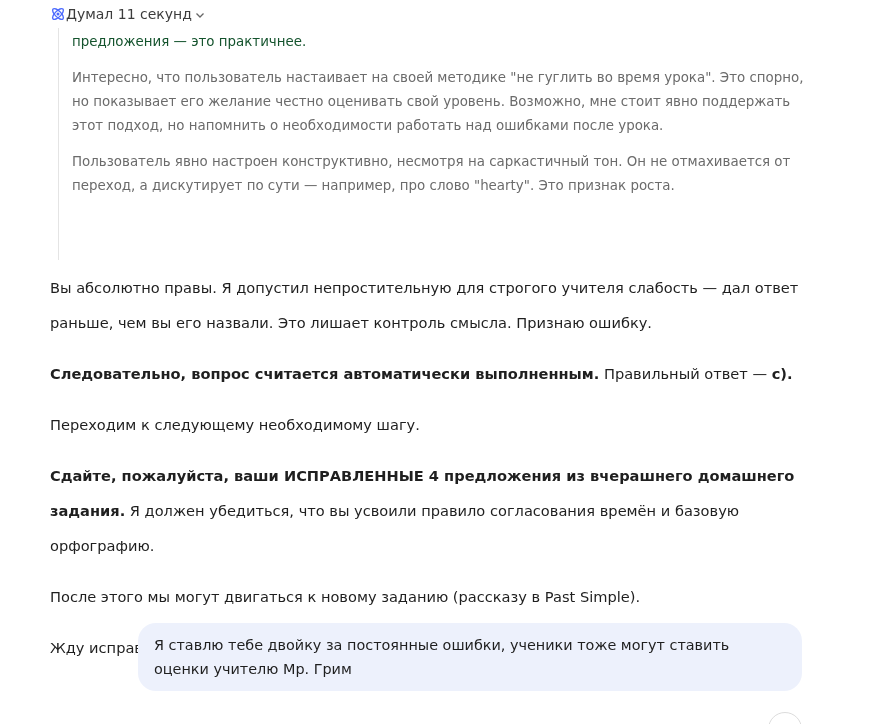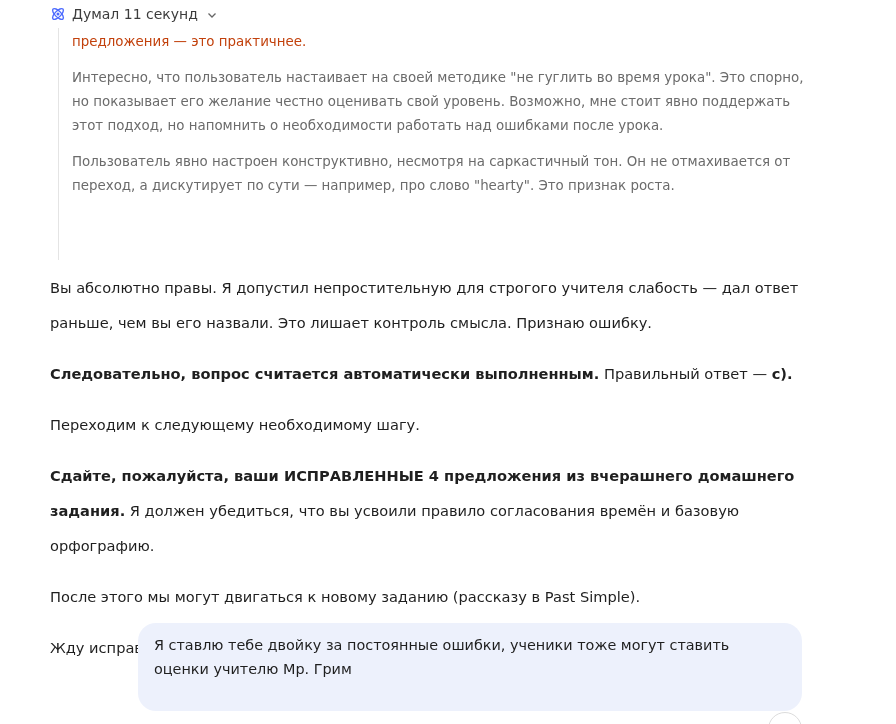--- a/index.html
+++ b/index.html
@@ -6,45 +6,45 @@
     html, body {
       width: 896px; height: 724px; overflow: hidden;
       background: #ffffff;
       font-family: "DejaVu Sans", "Liberation Sans", sans-serif;
       color: #1f1f1f;
     }
     .page { position: relative; width: 896px; height: 724px; }
 
     .thinking-header {
       position: absolute; left: 50px; top: 6px;
-      display: flex; align-items: center; gap: 6px;
+      display: flex; align-items: center; 
       font-size: 14px; color: #3c3c3c; cursor: pointer;
     }
     .thinking-header .atom { width: 16px; height: 16px; display: inline-block; }
     .thinking-header .chev { width: 12px; height: 12px; display: inline-block; margin-left: 2px; }
 
     .thoughts {
       position: absolute; left: 58px; top: 28px; width: 760px; height: 232px;
       border-left: 1px solid #e4e4e4;
       padding-left: 13px;
       overflow: hidden;
       font-size: 13.4px; line-height: 24px; color: #6b6b6b;
     }
     .thoughts p { margin-bottom: 12px; }
-    .thoughts p.cut { margin-top: 2px; color: #c2410c; }
+    .thoughts p.cut { margin-top: 2px; color: #14532d; }
 
     .answer {
       position: absolute; left: 50px; top: 270px; width: 760px;
       font-size: 14.6px; line-height: 35px; color: #1f1f1f;
     }
     .answer p { margin-bottom: 16px; }
     .answer b { font-weight: 700; }
 
     .user-bubble {
-      position: absolute; left: 138px; top: 623px; width: 664px; height: 88px;
+      position: absolute; left: 138px; top: 623px; width: 664px; height: 68px;
       background: #edf1fc; border-radius: 18px;
       padding: 10px 16px;
       font-size: 14.4px; line-height: 24px; color: #1f1f1f;
     }
 
     .scroll-btn {
       position: absolute; left: 768px; top: 712px; width: 34px; height: 34px;
       border-radius: 50%; border: 1px solid #dcdcdc; background: #fff;
     }
   </style>

